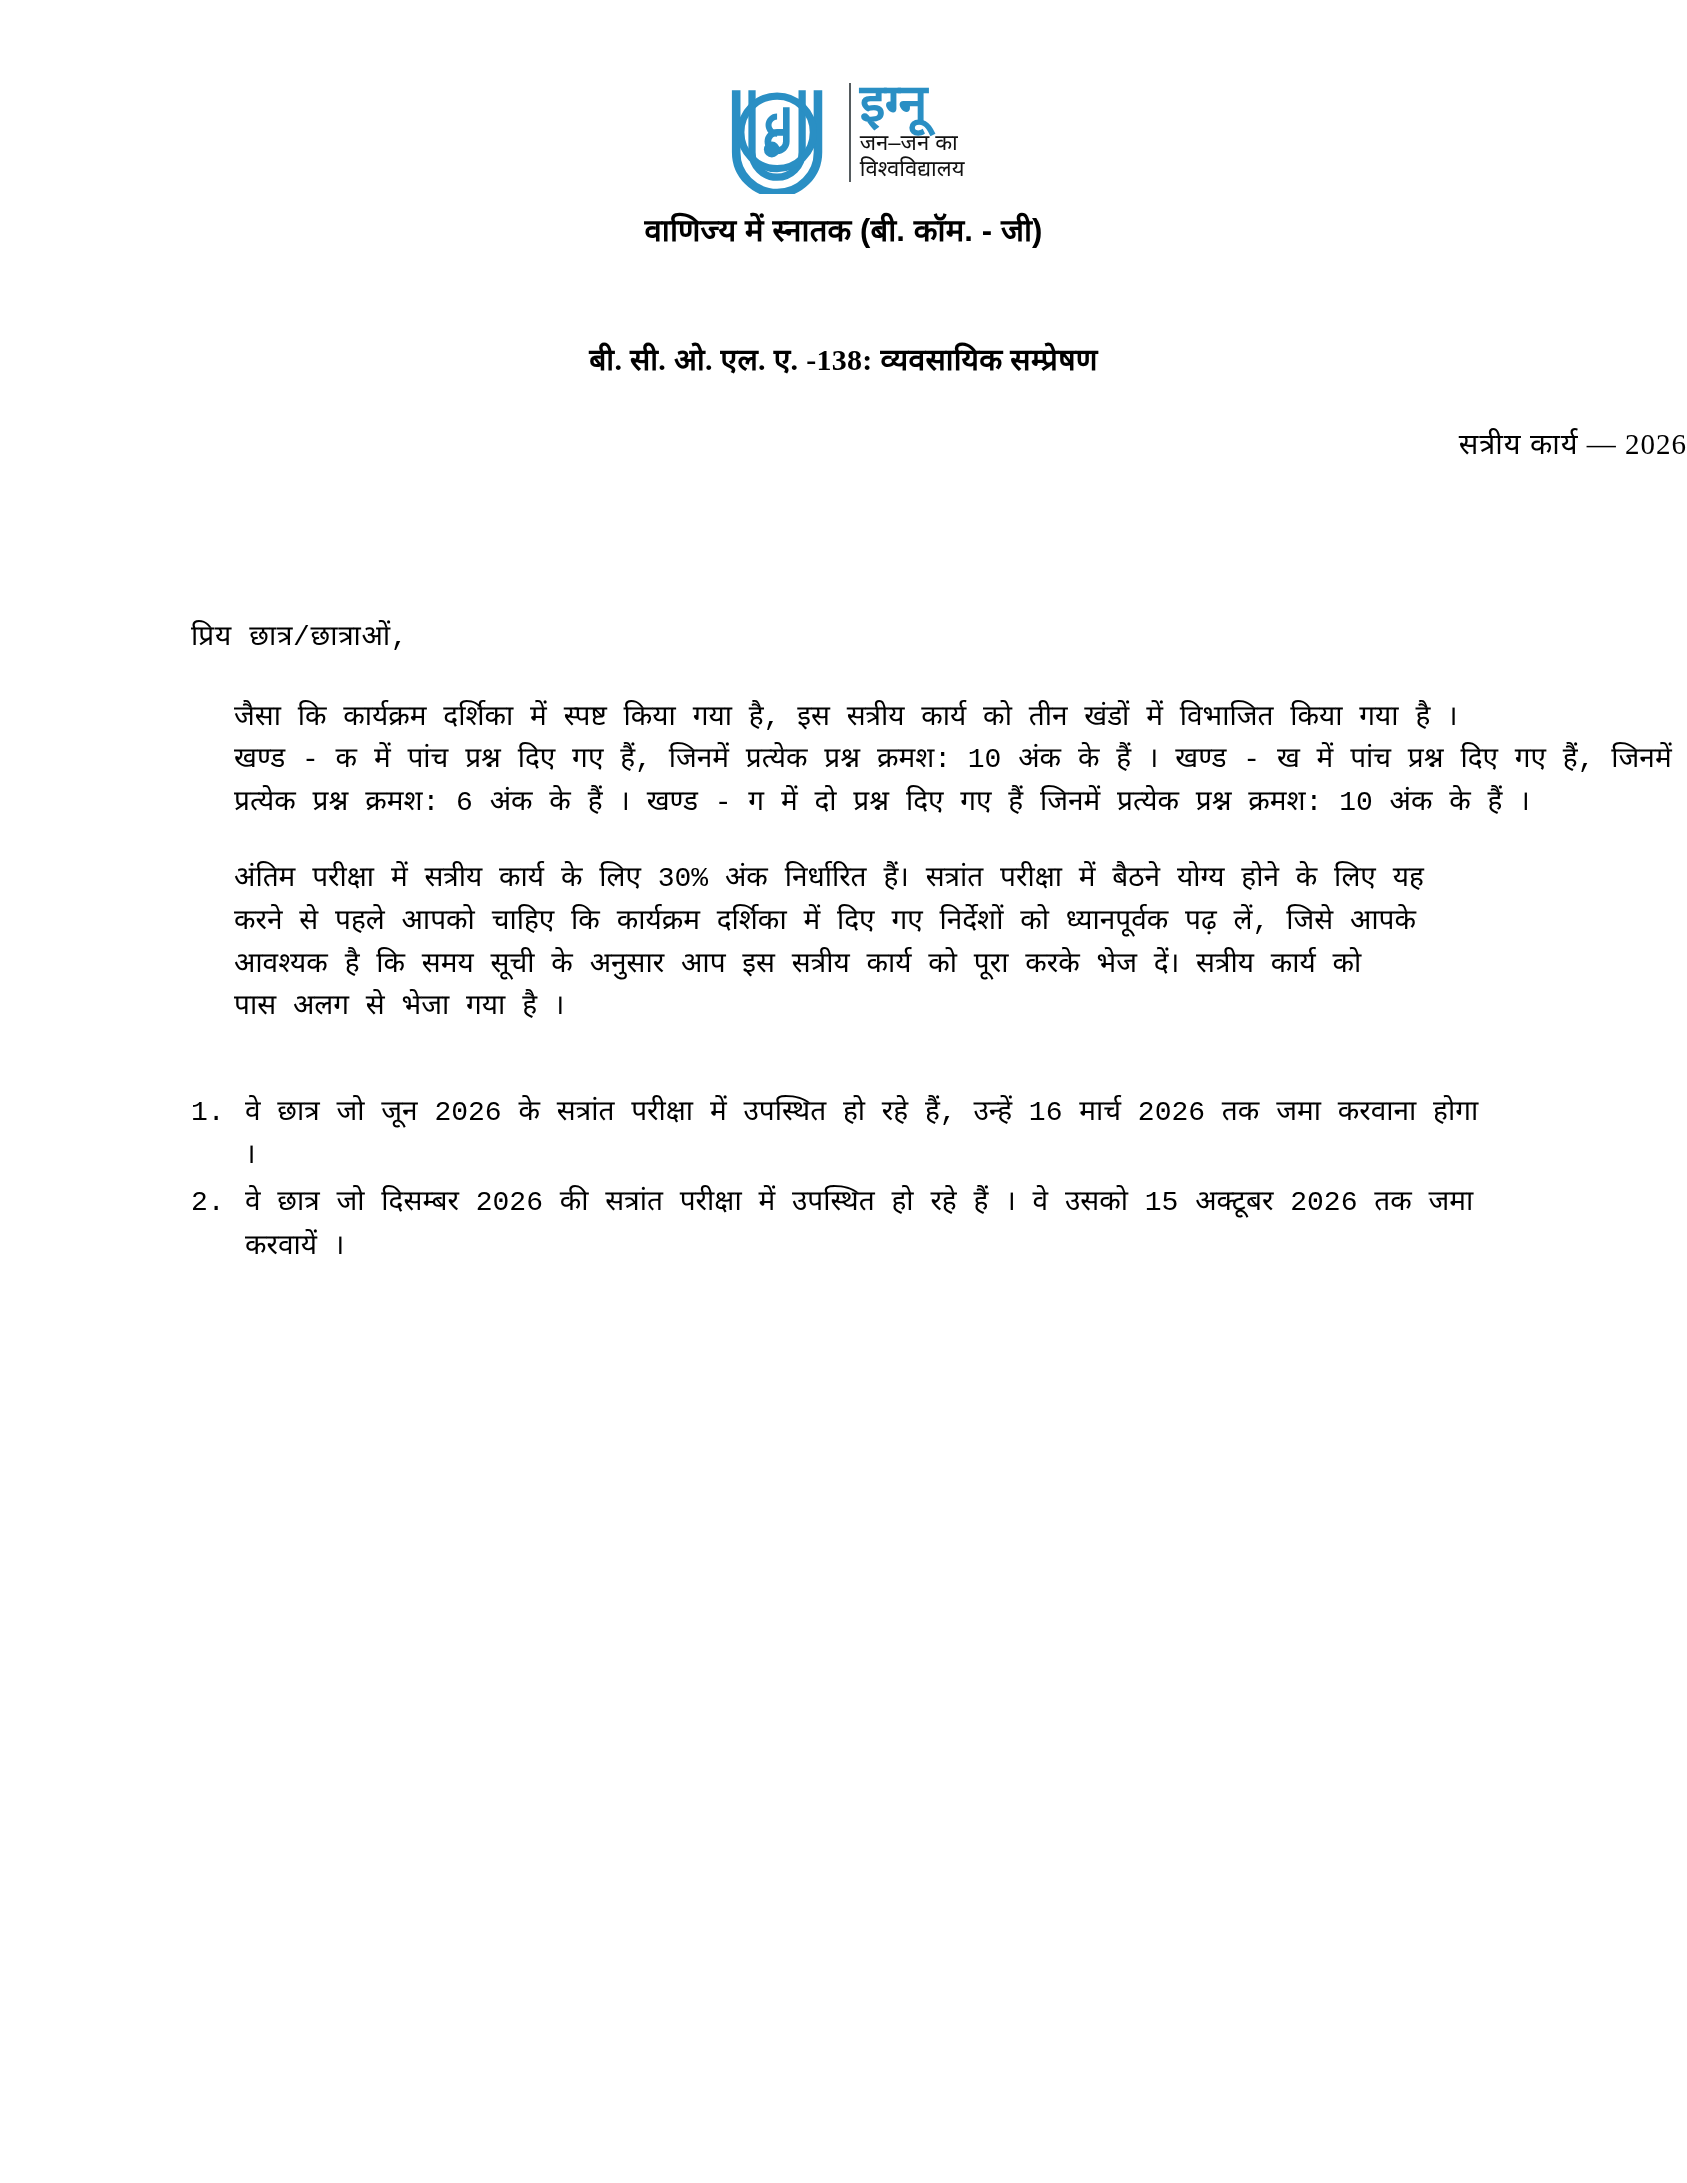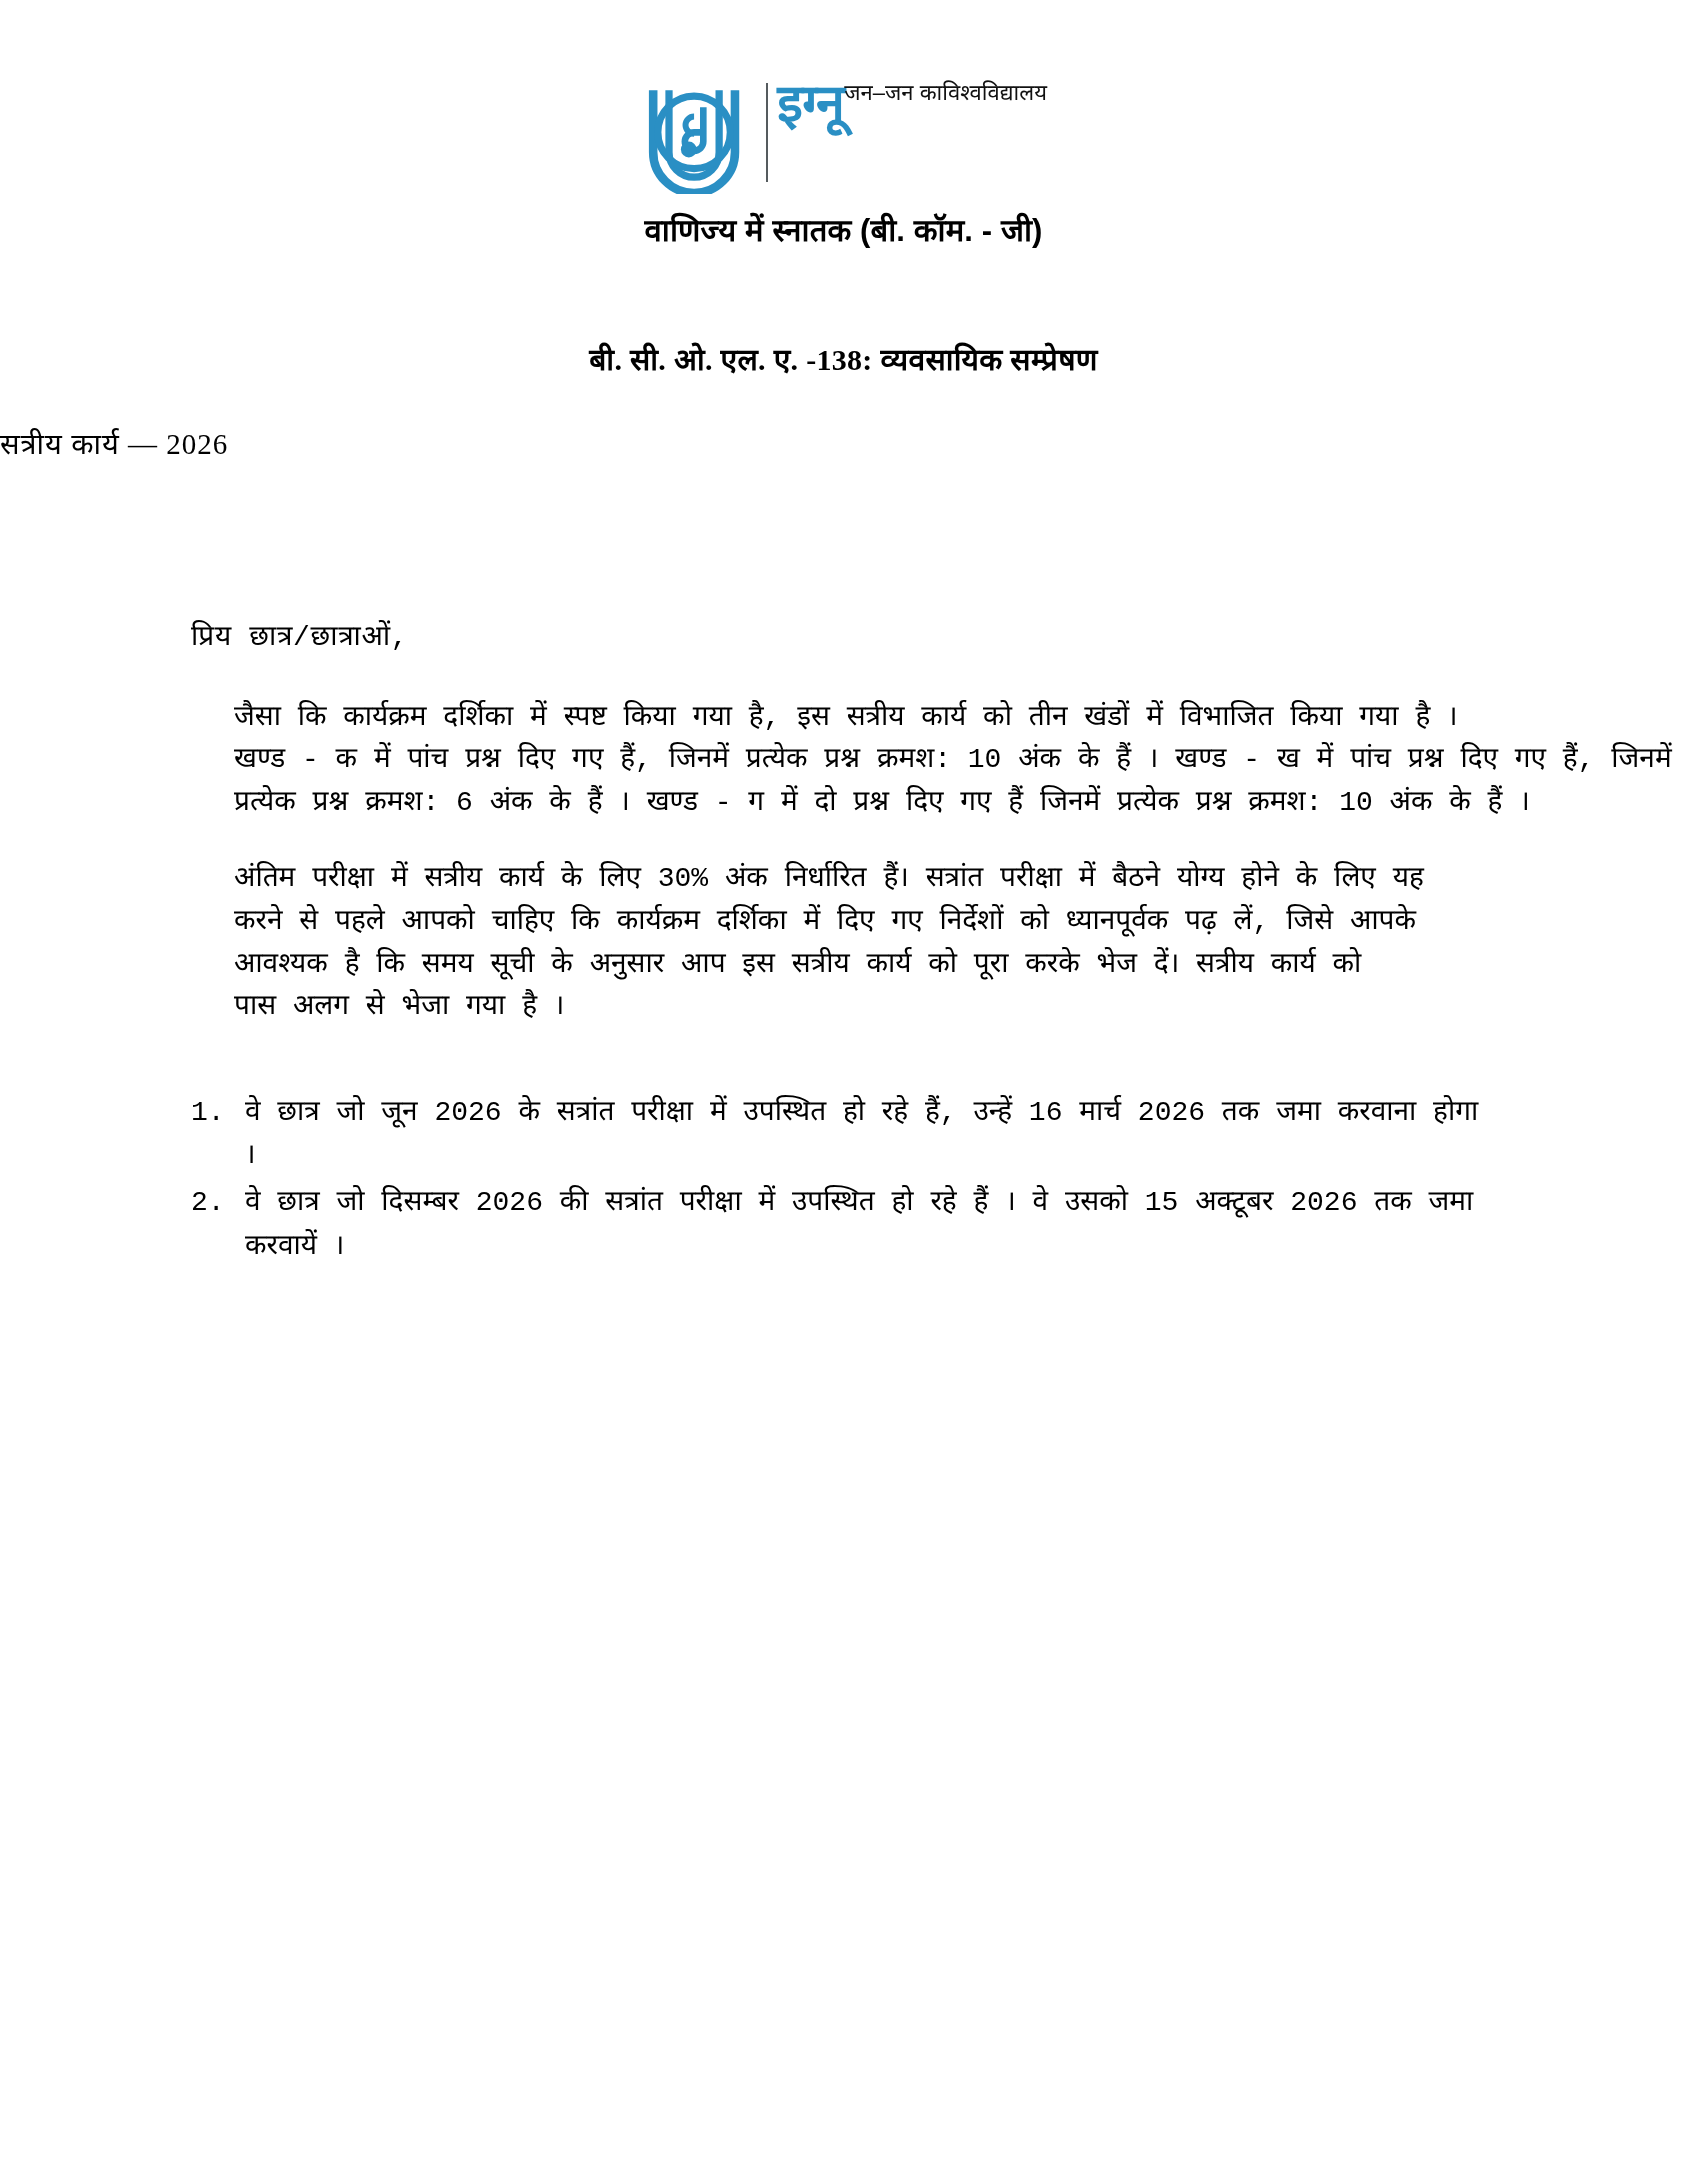--- a/index.html
+++ b/index.html
@@ -45,21 +45,21 @@
     display: block;
   }
   .logo-divider {
     width: 2px;
     background: #555b5e;
     margin: 5.3px 9.3px 9.3px 4px;
     height: 99px;
   }
   .logo-words {
     display: flex;
-    flex-direction: row;
+    flex-direction: column;
     justify-content: flex-start;
     padding-top: 1.3px;
   }
   .logo-ignou {
     font-family: "Liberation Sans", sans-serif;
     font-size: 52px;
     font-weight: bold;
     line-height: 0.96;
     color: #2a8fc4;
     letter-spacing: -0.7px;
@@ -102,25 +102,26 @@
     font-family: "Liberation Serif", serif;
     font-weight: bold;
     font-size: 30px;
     letter-spacing: 0.3px;
     margin-top: 20px;
   }
   .heading-4 {
     position: absolute;
     left: 0; right: 0;
     top: 423px;
-    text-align: left;
+    text-align: right;
     font-family: "Liberation Serif", serif;
     font-weight: normal;
     font-size: 29px;
     letter-spacing: 1px;
+    padding-left: 32px;
   }
 
   
   .body-area {
     position: absolute;
     left: 191px;
     top: 619px;
     width: 1310px;
     font-family: Liberation Mono, monospace;
   }

